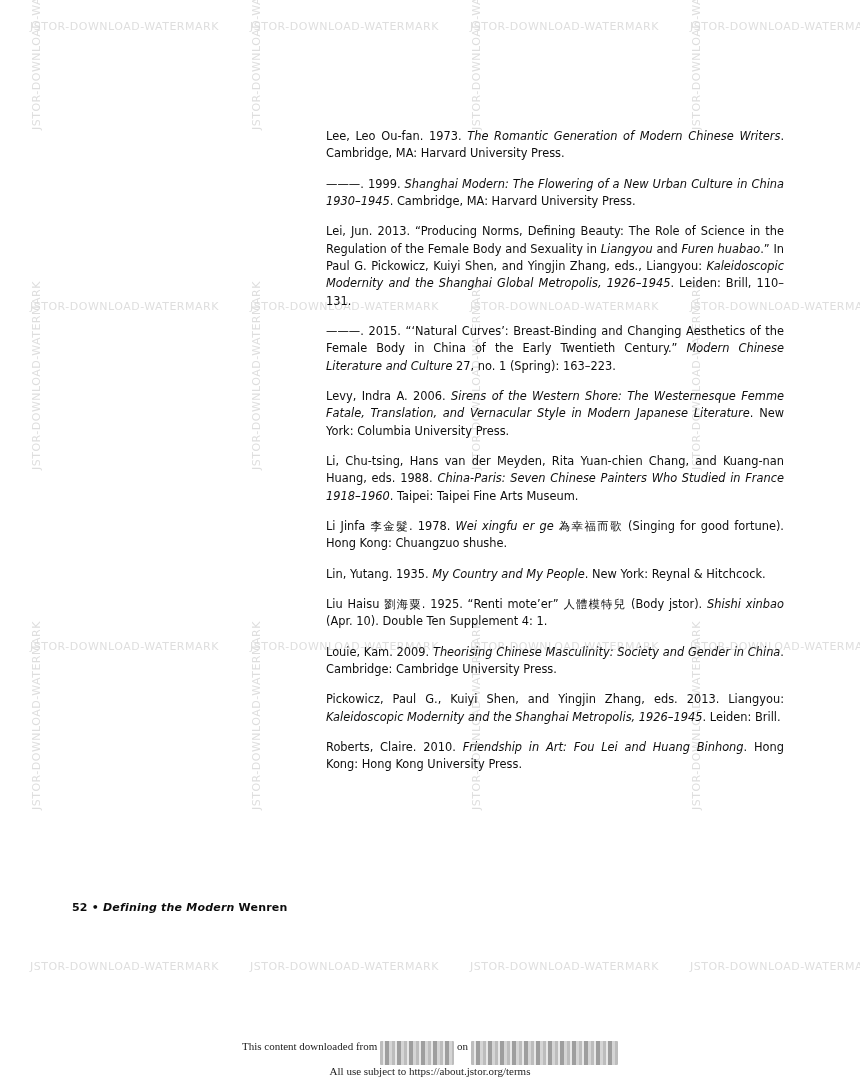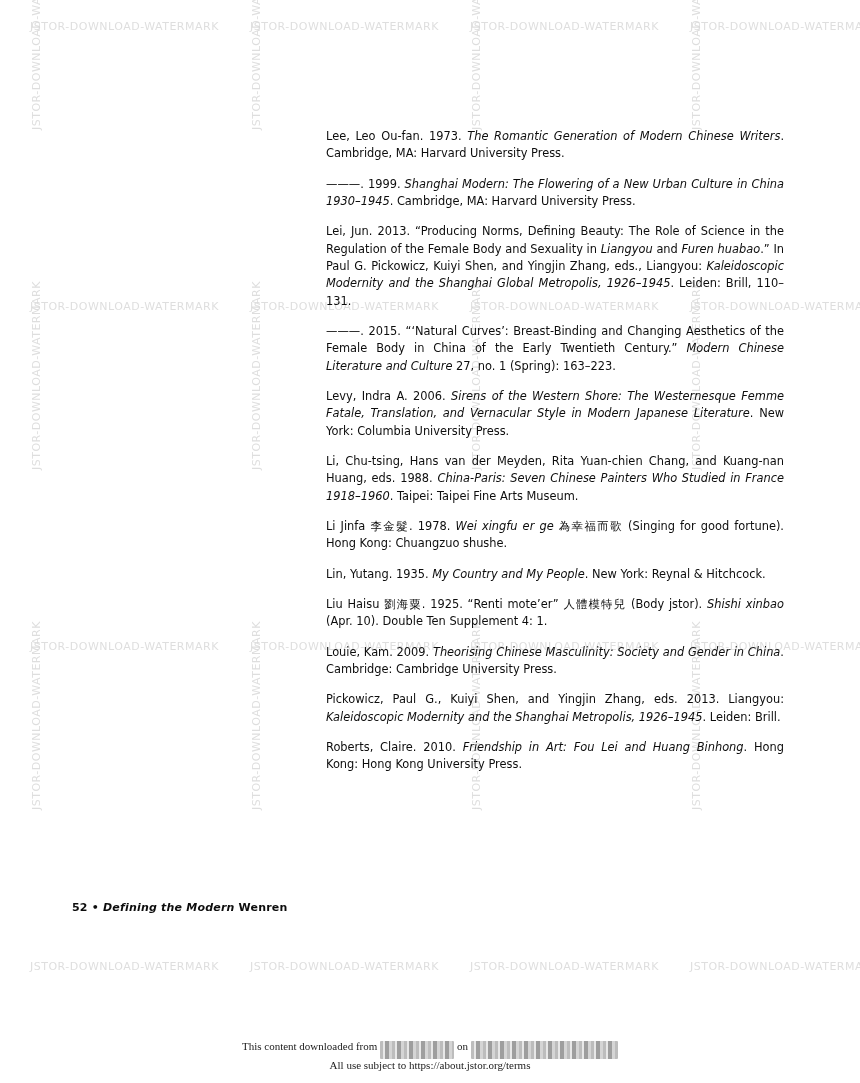--- a/index.html
+++ b/index.html
@@ -85,21 +85,21 @@
     text-align: center;
     font-family: "Liberation Serif", serif;
     font-size: 11px;
     color: #1a1a1a;
     line-height: 1.25;
   }
   #jstor .redacted {
     display: inline-block;
     background: repeating-linear-gradient(90deg,#bdbdbd 0 3px,#e8e8e8 3px 5px,#9e9e9e 5px 9px,#d5d5d5 9px 12px);
     color: transparent;
-    height: 18px;
+    height: 24px;
     vertical-align: -1px;
     border-radius: 1px;
   }
 </style>
 </head>
 <body>
 
 <div id="watermarks">
     <div class="wm" style="left: 30px; top: 20px;">JSTOR-DOWNLOAD-WATERMARK</div>
     <div class="wm" style="left: 250px; top: 20px;">JSTOR-DOWNLOAD-WATERMARK</div>

